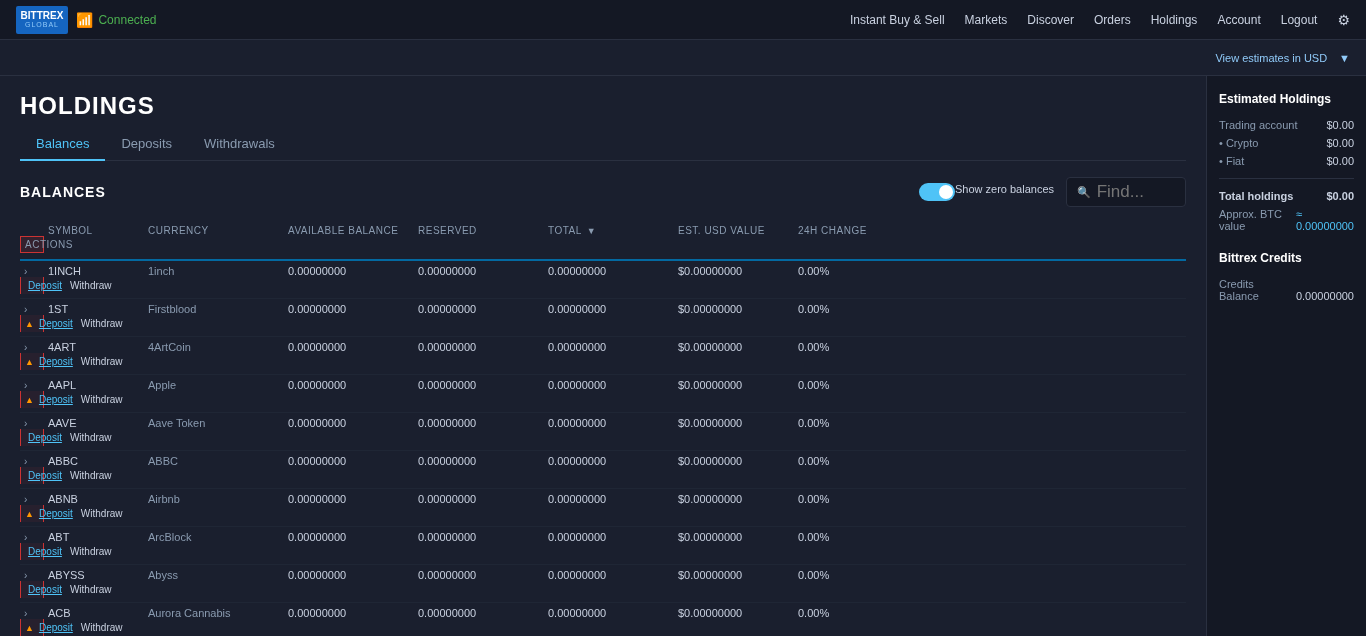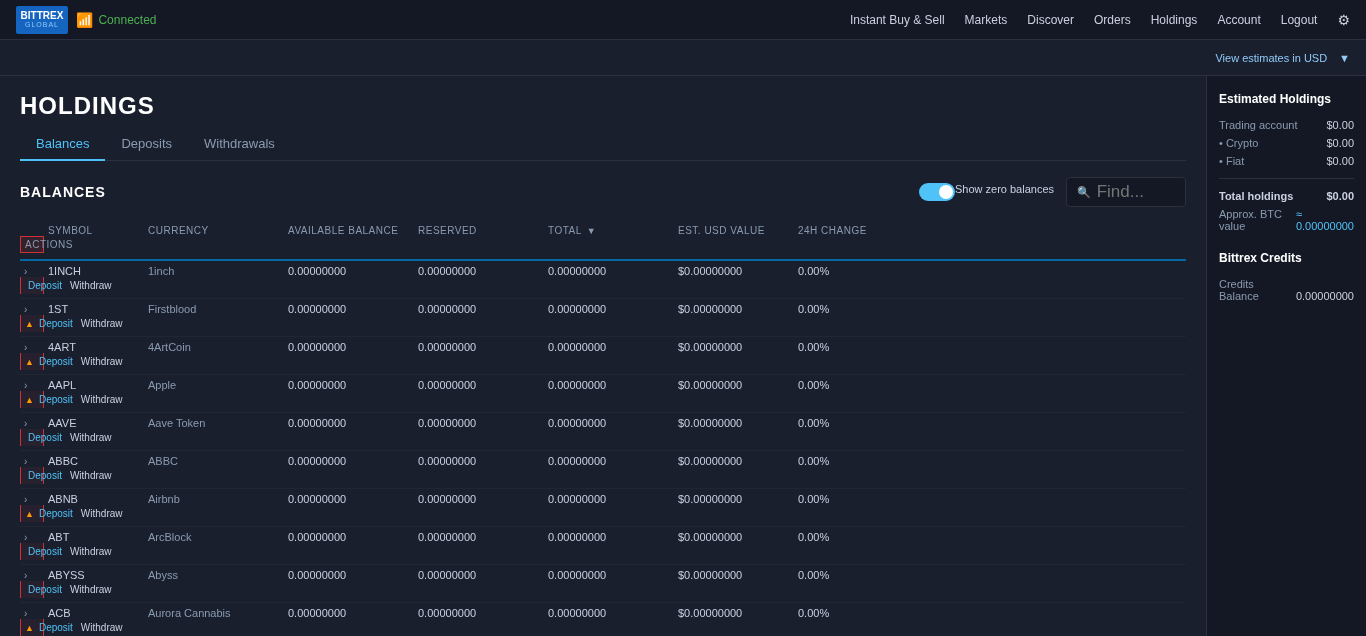--- a/index.html
+++ b/index.html
@@ -249,20 +249,21 @@
     .number-text { color: #c9d1e0; font-size: 11px; }
     .usd-text { color: #c9d1e0; font-size: 11px; }
     .change-text { color: #c9d1e0; font-size: 11px; }
     .btn-deposit {
       background: transparent;
       border: none;
       color: #4fc3f7;
       font-size: 10px;
       cursor: pointer;
       padding: 1px 3px;
+      text-decoration: underline;
     }
     .btn-withdraw {
       background: transparent;
       border: none;
       color: #c9d1e0;
       font-size: 10px;
       cursor: pointer;
       padding: 1px 3px;
     }
     .warning-icon {

